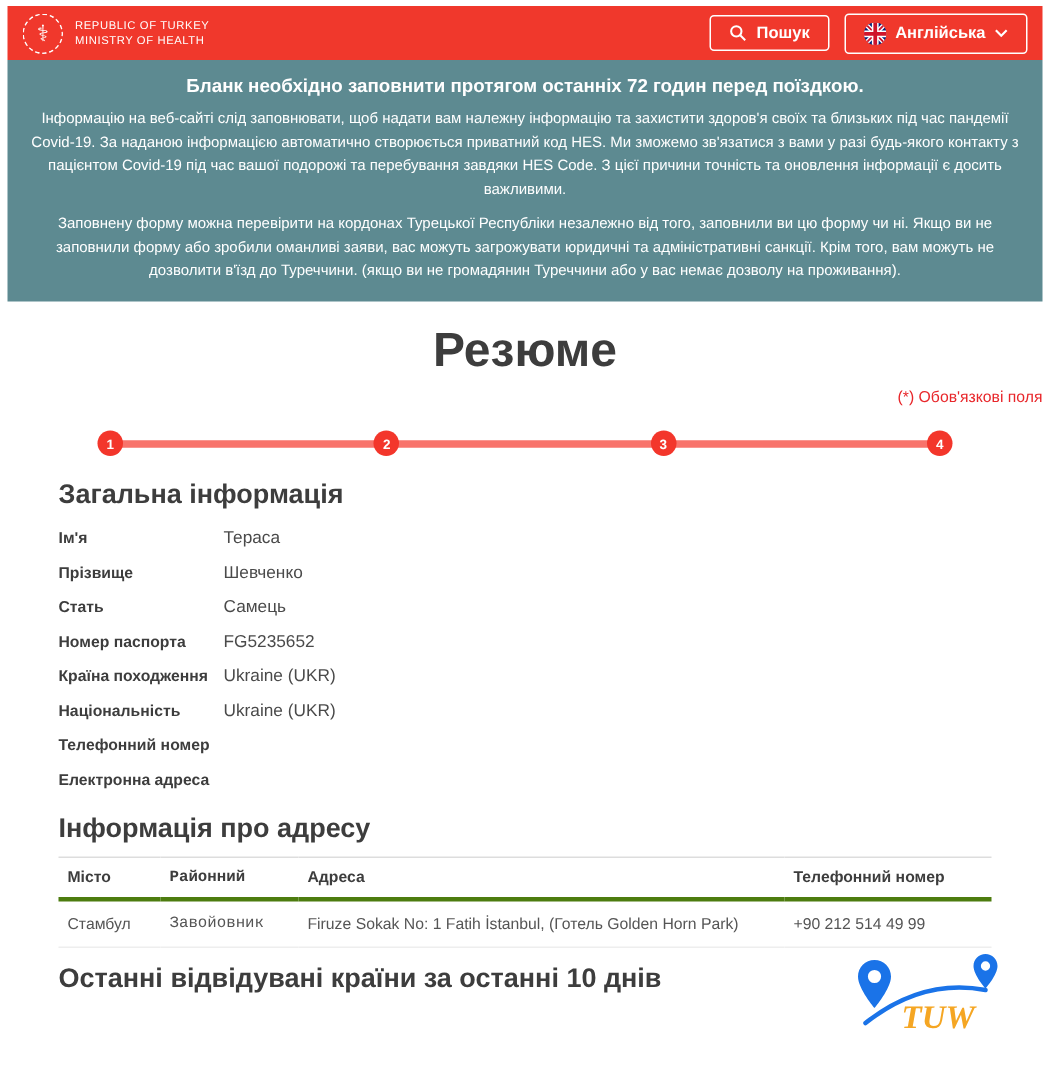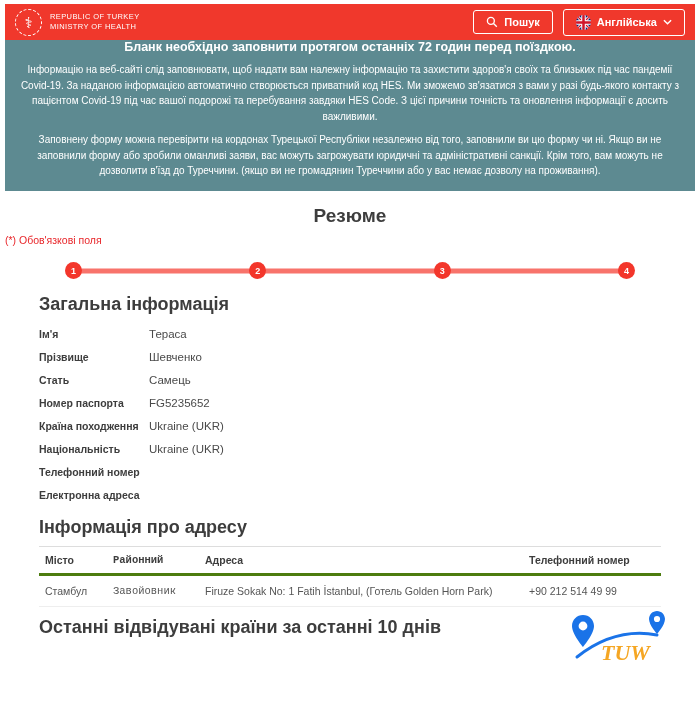--- a/index.html
+++ b/index.html
@@ -22,29 +22,29 @@
       radial-gradient(ellipse 130px 55px at 12% 85%, rgba(70,0,0,.5), transparent 70%),
       radial-gradient(ellipse 150px 60px at 88% 80%, rgba(70,0,0,.45), transparent 70%),
       radial-gradient(ellipse 90px 40px at 50% 90%, rgba(90,5,0,.35), transparent 70%),
       repeating-linear-gradient(90deg, rgba(255,255,255,.06) 0 2px, transparent 2px 52px),
       linear-gradient(180deg, #e03424 0%, #cb2718 55%, #b01f10 100%);
   }
   .hero h1 { color:#fff; font-size:25px; font-weight:bold; letter-spacing:.2px; }
   .hero-btn { background:transparent; border:1px solid #fff; border-radius:3px; color:#fff; font-size:11px; padding:6px 18px; cursor:pointer; font-family:"Liberation Sans", sans-serif; }
 
   
-  .notice { background:#5d8a91; color:#fff; text-align:center; padding:0 14px 12px; }
+  .notice { background:#5d8a91; color:#fff; text-align:center; padding:10px 14px 12px; }
   .notice-title { font-size:12.5px; font-weight:bold; margin-bottom:8px; }
   .notice-par { font-size:10px; line-height:1.55; margin-bottom:8px; }
   .notice-par:last-child { margin-bottom:0; }
 
   
   main { flex:1; padding:14px 0 0; position:relative; }
-  .summary-title { text-align:center; font-size:19px; font-weight:bold; color:#3d3d3d; }
-  .required-note { text-align:left; font-size:10.5px; color:#e8262a; margin-top:7px; }
+  .summary-title { text-align:center; font-size:32px; font-weight:bold; color:#3d3d3d; }
+  .required-note { text-align:right; font-size:10.5px; color:#e8262a; margin-top:7px; }
 
   .steps { position:relative; margin:16px 60px 14px; height:18px; display:flex; align-items:center; justify-content:space-between; }
   .steps .track { position:absolute; left:6px; right:6px; top:50%; height:5px; transform:translateY(-50%); background:#f8736b; border-radius:3px; }
   .step { position:relative; width:17px; height:17px; border-radius:50%; background:#f3362b; color:#fff; font-size:9px; font-weight:bold; display:flex; align-items:center; justify-content:center; cursor:pointer; }
 
   .section { padding:0 34px; }
   .section h3 { font-size:18px; font-weight:bold; color:#3d3d3d; margin:10px 0 8px; }
   .field-row { display:flex; padding:5.5px 0; }
   .field-label { width:110px; font-size:10.5px; font-weight:bold; color:#3d3d3d; flex:0 0 auto; }
   .field-value { font-size:11.5px; color:#4a4a4a; }

